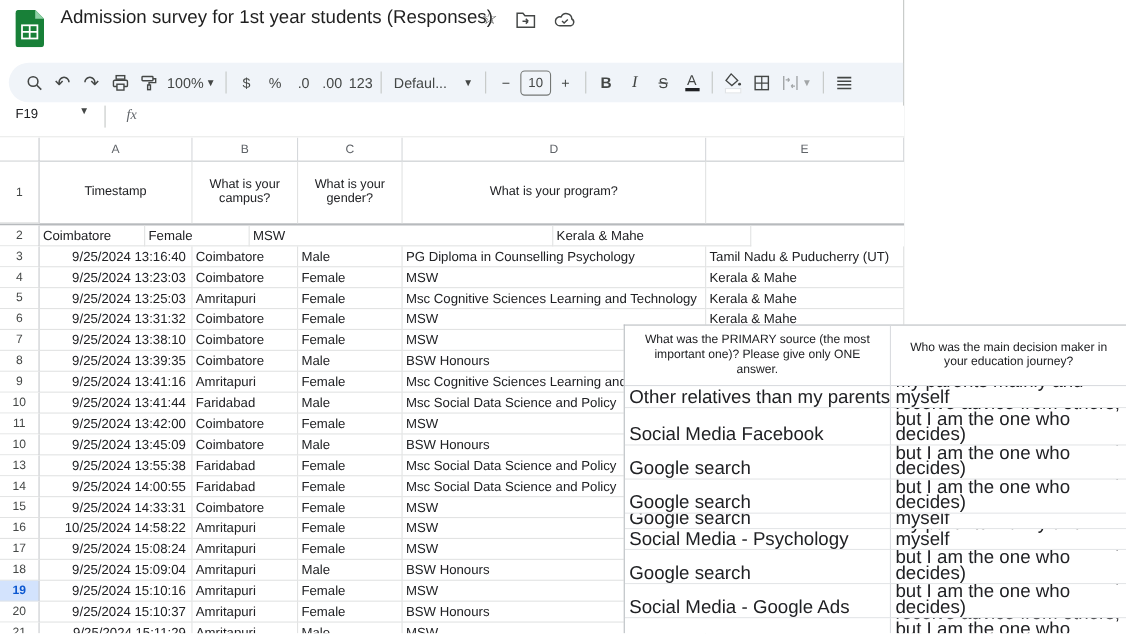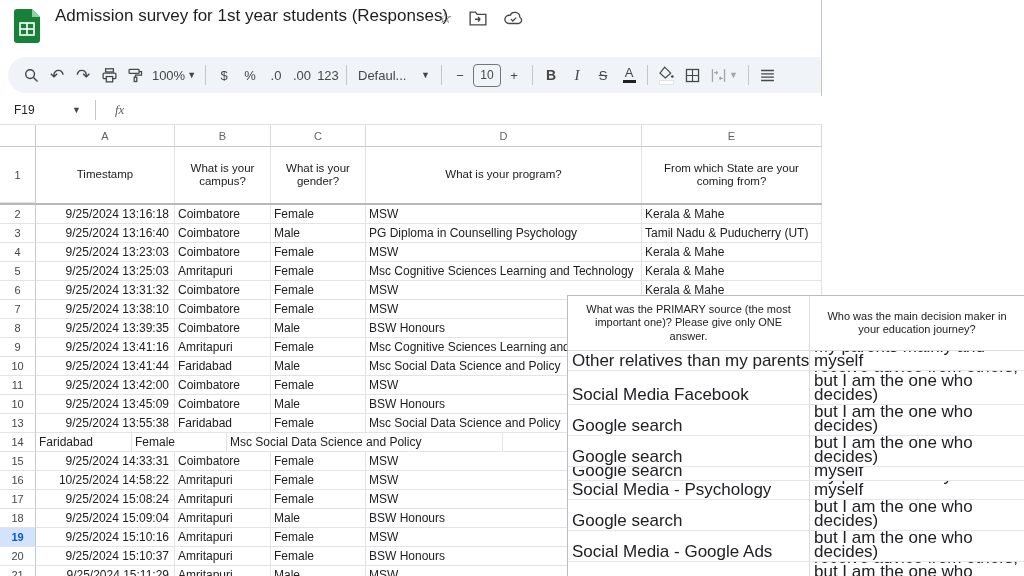--- a/index.html
+++ b/index.html
@@ -29,21 +29,21 @@
   .b-bold{font-weight:bold;font-size:14px;}
   .b-italic{font-style:italic;font-family:"Liberation Serif",serif;font-size:15px;}
   .b-strike{text-decoration:line-through;font-size:13px;}
   .b-color{display:flex;flex-direction:column;align-items:center;line-height:12px;font-size:13px;}
   .b-color .bar{width:13px;height:3px;background:#202124;margin-top:1px;}
   .b-fill .bar{width:13px;height:3px;background:#ffffff;border:1px solid #e0e3e7;margin-top:1px;}
   .disabled{opacity:.45;}
   svg.ic{display:block;}
 
   
-  .formula-bar{position:absolute;left:0;top:96px;width:822px;height:29px;display:flex;align-items:center;
+  .formula-bar{position:absolute;left:0;top:96px;width:822px;height:29px;display:flex;
                border-bottom:1px solid #e1e3e1;box-sizing:border-box;background:#fff;}
   .name-box{width:58px;padding-left:14px;font-size:12px;color:#202124;}
   .fx{font-family:"Liberation Serif",serif;font-style:italic;color:#5f6368;font-size:13px;margin-left:14px;}
 
   
   .grid{position:absolute;left:0;top:125px;width:822px;bottom:0;overflow:hidden;background:#fff;}
   .col-strip{height:22px;display:flex;box-sizing:border-box;}
   .corner{width:36px;flex:none;border-right:1px solid #c7cacd;border-bottom:1px solid #c7cacd;box-sizing:border-box;background:#fff;}
   .col-letter{flex:none;display:flex;align-items:center;justify-content:center;font-size:11px;color:#5f6368;
               border-right:1px solid #d5d8db;border-bottom:1px solid #c7cacd;box-sizing:border-box;}
@@ -215,26 +215,24 @@
         <div class="col-letter w-c">C</div>
         <div class="col-letter w-d">D</div>
         <div class="col-letter w-e">E</div>
       </div>
       <div class="hdr-row">
         <div class="row-num">1</div>
         <div class="hcell w-a">Timestamp</div>
         <div class="hcell w-b">What is your campus?</div>
         <div class="hcell w-c">What is your gender?</div>
         <div class="hcell w-d">What is your program?</div>
-        <div class="hcell w-e">From which State are your coming from?</div>
       </div>
       <div id="grid-rows">
           <div class="grid-row">
     <div class="row-num">2</div>
-    <div class="cell w-a">9/25/2024 13:16:18</div>
     <div class="cell w-b">Coimbatore</div>
     <div class="cell w-c">Female</div>
     <div class="cell w-d">MSW</div>
     <div class="cell w-e">Kerala &amp; Mahe</div>
   </div>
           <div class="grid-row">
     <div class="row-num">3</div>
     <div class="cell w-a">9/25/2024 13:16:40</div>
     <div class="cell w-b">Coimbatore</div>
     <div class="cell w-c">Male</div>
@@ -316,20 +314,21 @@
           <div class="grid-row">
     <div class="row-num">13</div>
     <div class="cell w-a">9/25/2024 13:55:38</div>
     <div class="cell w-b">Faridabad</div>
     <div class="cell w-c">Female</div>
     <div class="cell w-d">Msc Social Data Science and Policy</div>
     <div class="cell w-e"></div>
   </div>
           <div class="grid-row">
     <div class="row-num">14</div>
+    <div class="cell w-a">9/25/2024 14:00:55</div>
     <div class="cell w-b">Faridabad</div>
     <div class="cell w-c">Female</div>
     <div class="cell w-d">Msc Social Data Science and Policy</div>
     <div class="cell w-e"></div>
   </div>
           <div class="grid-row">
     <div class="row-num">15</div>
     <div class="cell w-a">9/25/2024 14:33:31</div>
     <div class="cell w-b">Coimbatore</div>
     <div class="cell w-c">Female</div>

